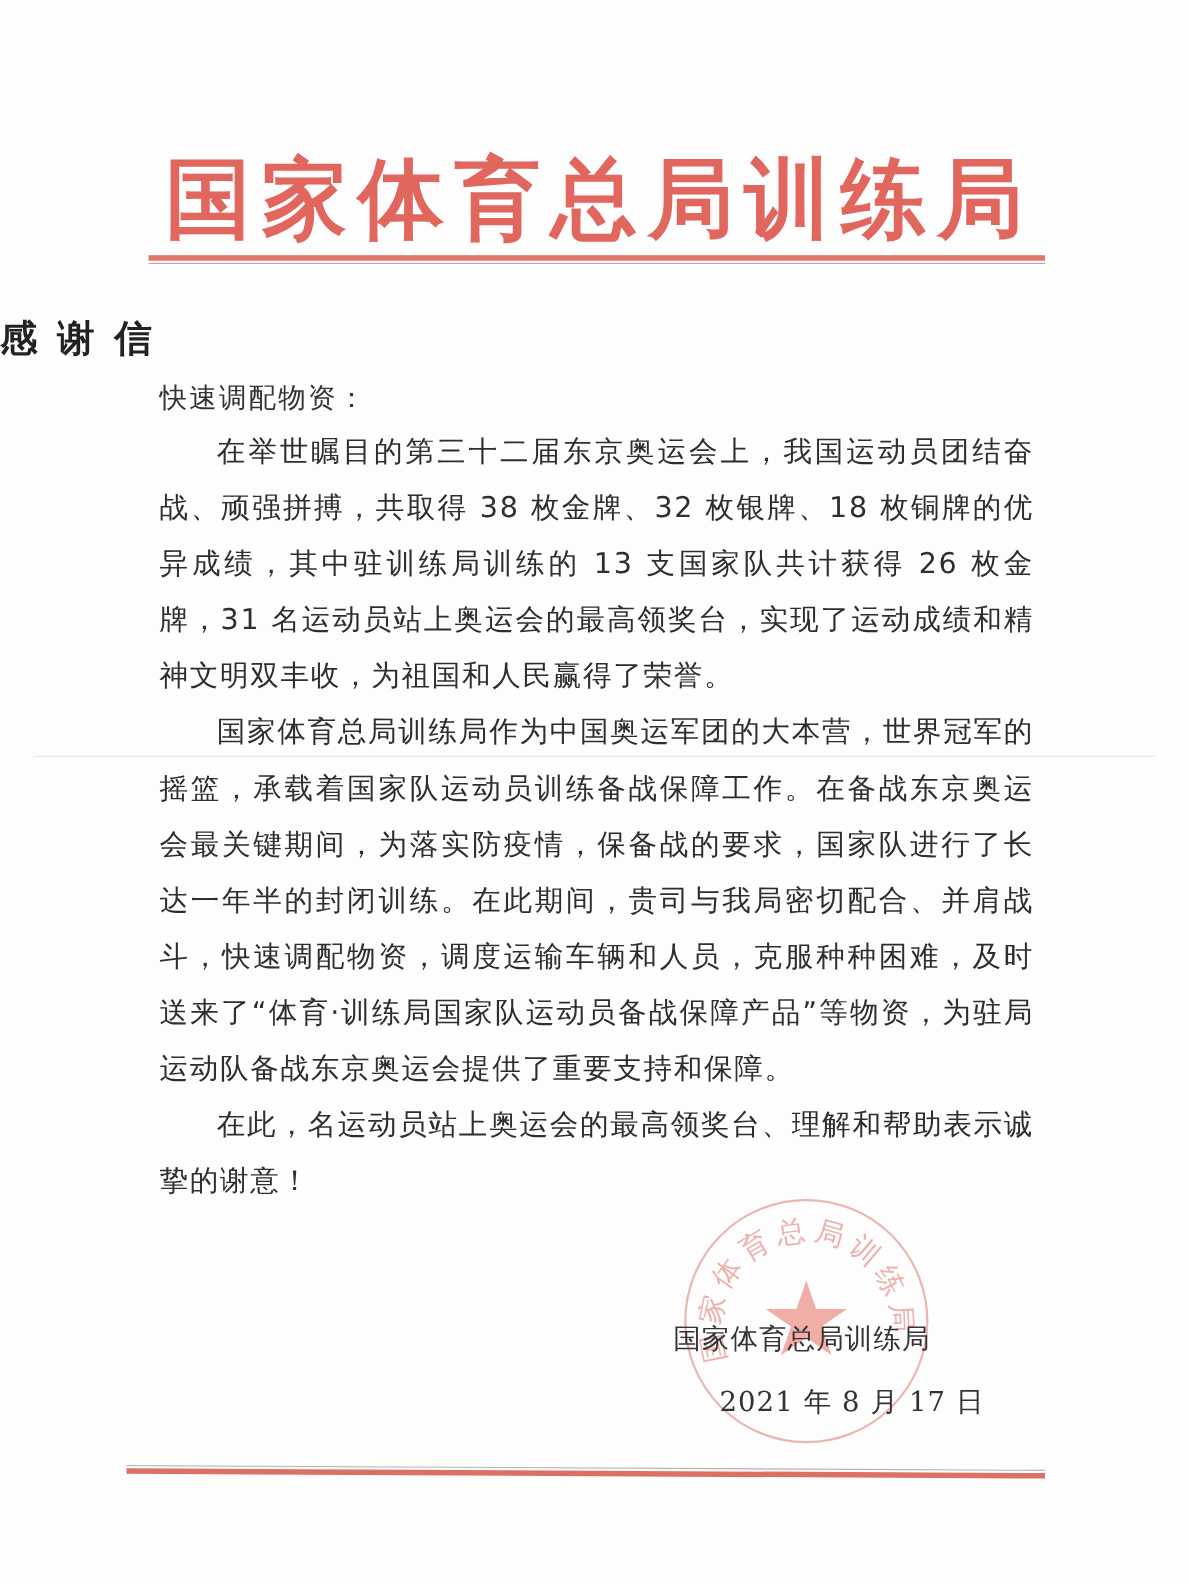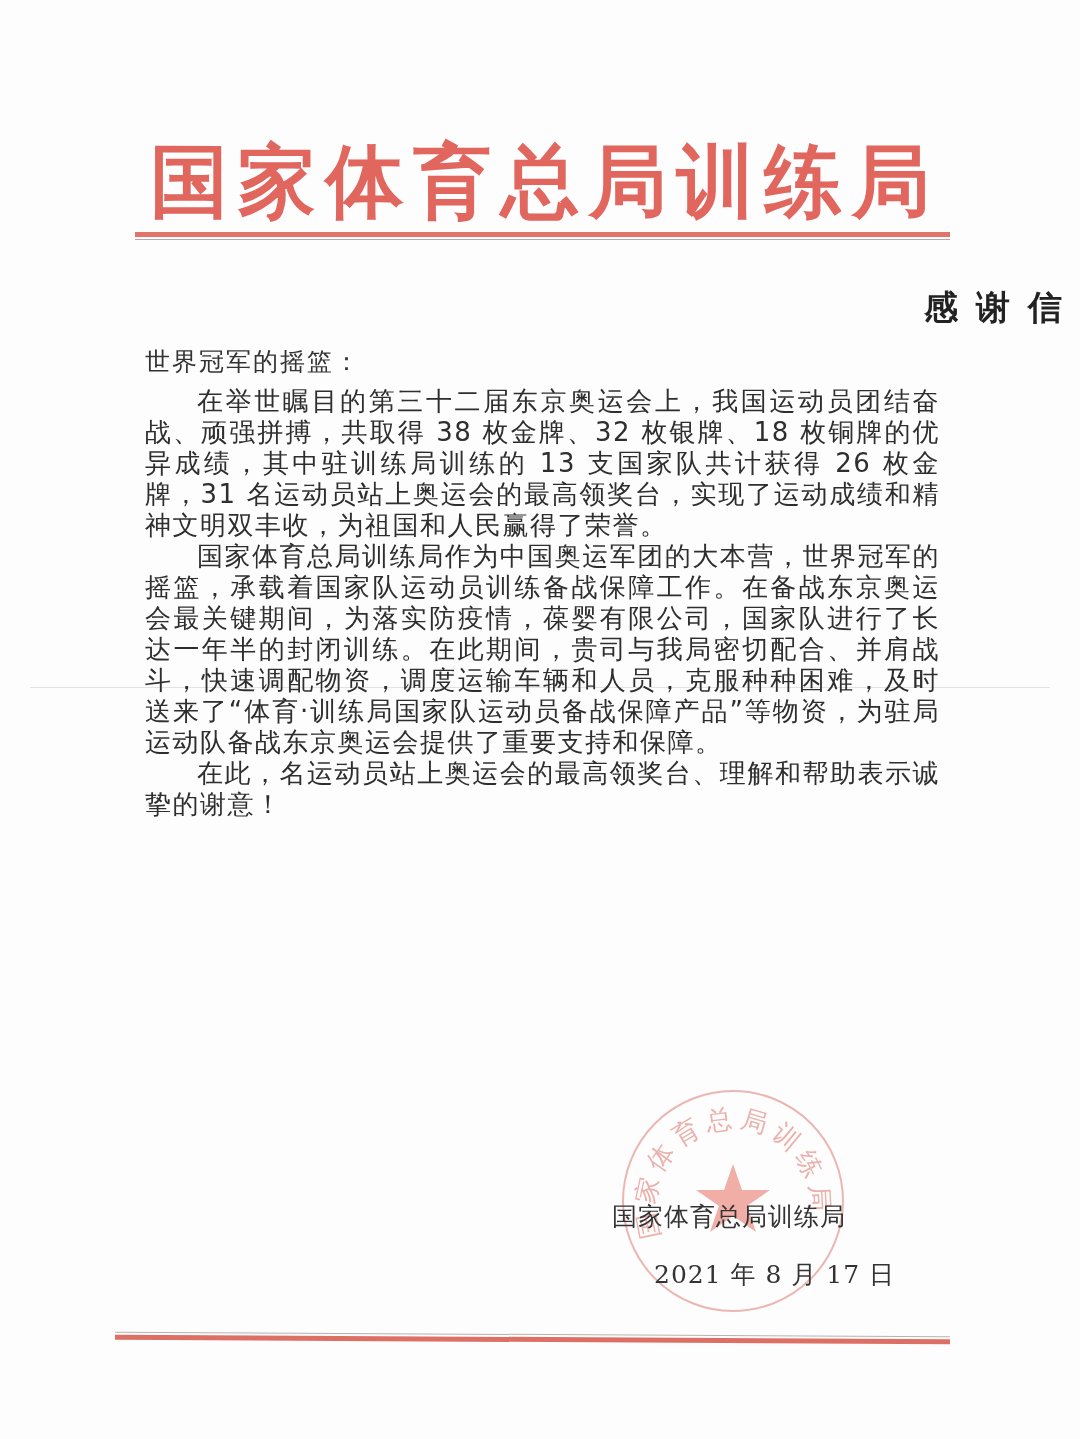--- a/index.html
+++ b/index.html
@@ -17,31 +17,31 @@
   .rule-top { position: absolute; left: 135px; width: 815px; top: 232px; }
   .rule-top .red { height: 5px; background: #e0766a; }
   .rule-top .gap { height: 2px; }
   .rule-top .grey { height: 1px; background: #b9a8a6; }
   .rule-bottom { position: absolute; left: 115px; width: 835px; top: 1334px; transform: rotate(0.3deg); }
   .rule-bottom .grey { height: 1px; background: #b7b3ae; }
   .rule-bottom .gap { height: 2px; }
   .rule-bottom .red { height: 5px; background: #dd7064; }
   .faint-line { position: absolute; left: 30px; width: 1020px; top: 687px; height: 1px; background: #e3e3e3; }
   .title {
-    position: absolute; top: 285px; left: 0; width: 1080px; text-align: right;
+    position: absolute; top: 285px; left: 0; width: 1080px; text-align: left;
     font-size: 34px; font-weight: bold; letter-spacing: 18px; color: #222;
     font-family: "DejaVu Sans", "Liberation Sans", sans-serif;
   }
   .salutation {
     position: absolute; left: 145px; top: 345px; font-size: 25px; color: #333;
     font-family: "DejaVu Sans", "Liberation Sans", sans-serif; letter-spacing: 2px;
   }
   .body-text {
     position: absolute; left: 145px; top: 386px; width: 795px;
-    font-size: 26px; line-height: 31px; color: #2e2e2e;
+    font-size: 26px; line-height: 51px; color: #2e2e2e;
     font-family: "DejaVu Sans", "Liberation Sans", sans-serif;
     text-align: justify; letter-spacing: 1.5px;
   }
   .body-text p { margin: 0; text-indent: 2em; }
   .stamp {
     position: absolute; left: 622px; top: 1090px; width: 218px; height: 218px;
     border: 2px solid #e9aaa5; border-radius: 50%; opacity: 0.85;
   }
   .stamp svg { position: absolute; left: 0; top: 0; }
   .signature {
@@ -69,27 +69,27 @@
 </div>
 
 <div class="rule-top">
   <div class="red"></div>
     <div class="gap"></div>
     <div class="grey"></div>
 </div>
 
 <div class="title">感谢信</div>
 
-<div class="salutation">世界冠军的摇篮：</div>
+<div class="salutation">快速调配物资：</div>
 
 <div class="faint-line"></div>
 
 <div class="body-text">
   <p>在举世瞩目的第三十二届东京奥运会上，我国运动员团结奋战、顽强拼搏，共取得 38 枚金牌、32 枚银牌、18 枚铜牌的优异成绩，其中驻训练局训练的 13 支国家队共计获得 26 枚金牌，31 名运动员站上奥运会的最高领奖台，实现了运动成绩和精神文明双丰收，为祖国和人民赢得了荣誉。</p>
-  <p>国家体育总局训练局作为中国奥运军团的大本营，世界冠军的摇篮，承载着国家队运动员训练备战保障工作。在备战东京奥运会最关键期间，为落实防疫情，葆婴有限公司，国家队进行了长达一年半的封闭训练。在此期间，贵司与我局密切配合、并肩战斗，快速调配物资，调度运输车辆和人员，克服种种困难，及时送来了“体育·训练局国家队运动员备战保障产品”等物资，为驻局运动队备战东京奥运会提供了重要支持和保障。</p>
+  <p>国家体育总局训练局作为中国奥运军团的大本营，世界冠军的摇篮，承载着国家队运动员训练备战保障工作。在备战东京奥运会最关键期间，为落实防疫情，保备战的要求，国家队进行了长达一年半的封闭训练。在此期间，贵司与我局密切配合、并肩战斗，快速调配物资，调度运输车辆和人员，克服种种困难，及时送来了“体育·训练局国家队运动员备战保障产品”等物资，为驻局运动队备战东京奥运会提供了重要支持和保障。</p>
   <p>在此，名运动员站上奥运会的最高领奖台、理解和帮助表示诚挚的谢意！</p>
 </div>
 
 <div class="stamp">
   <svg width="218" height="218" viewBox="0 0 218 218">
     <defs>
       <path id="sealArc" d="M 40 150 A 78 78 0 1 1 178 150"></path>
     </defs>
     <text font-size="26" fill="#e9a49f" font-family="DejaVu Sans, sans-serif" letter-spacing="6">
       <textPath href="#sealArc" startOffset="2%">国家体育总局训练局</textPath>

